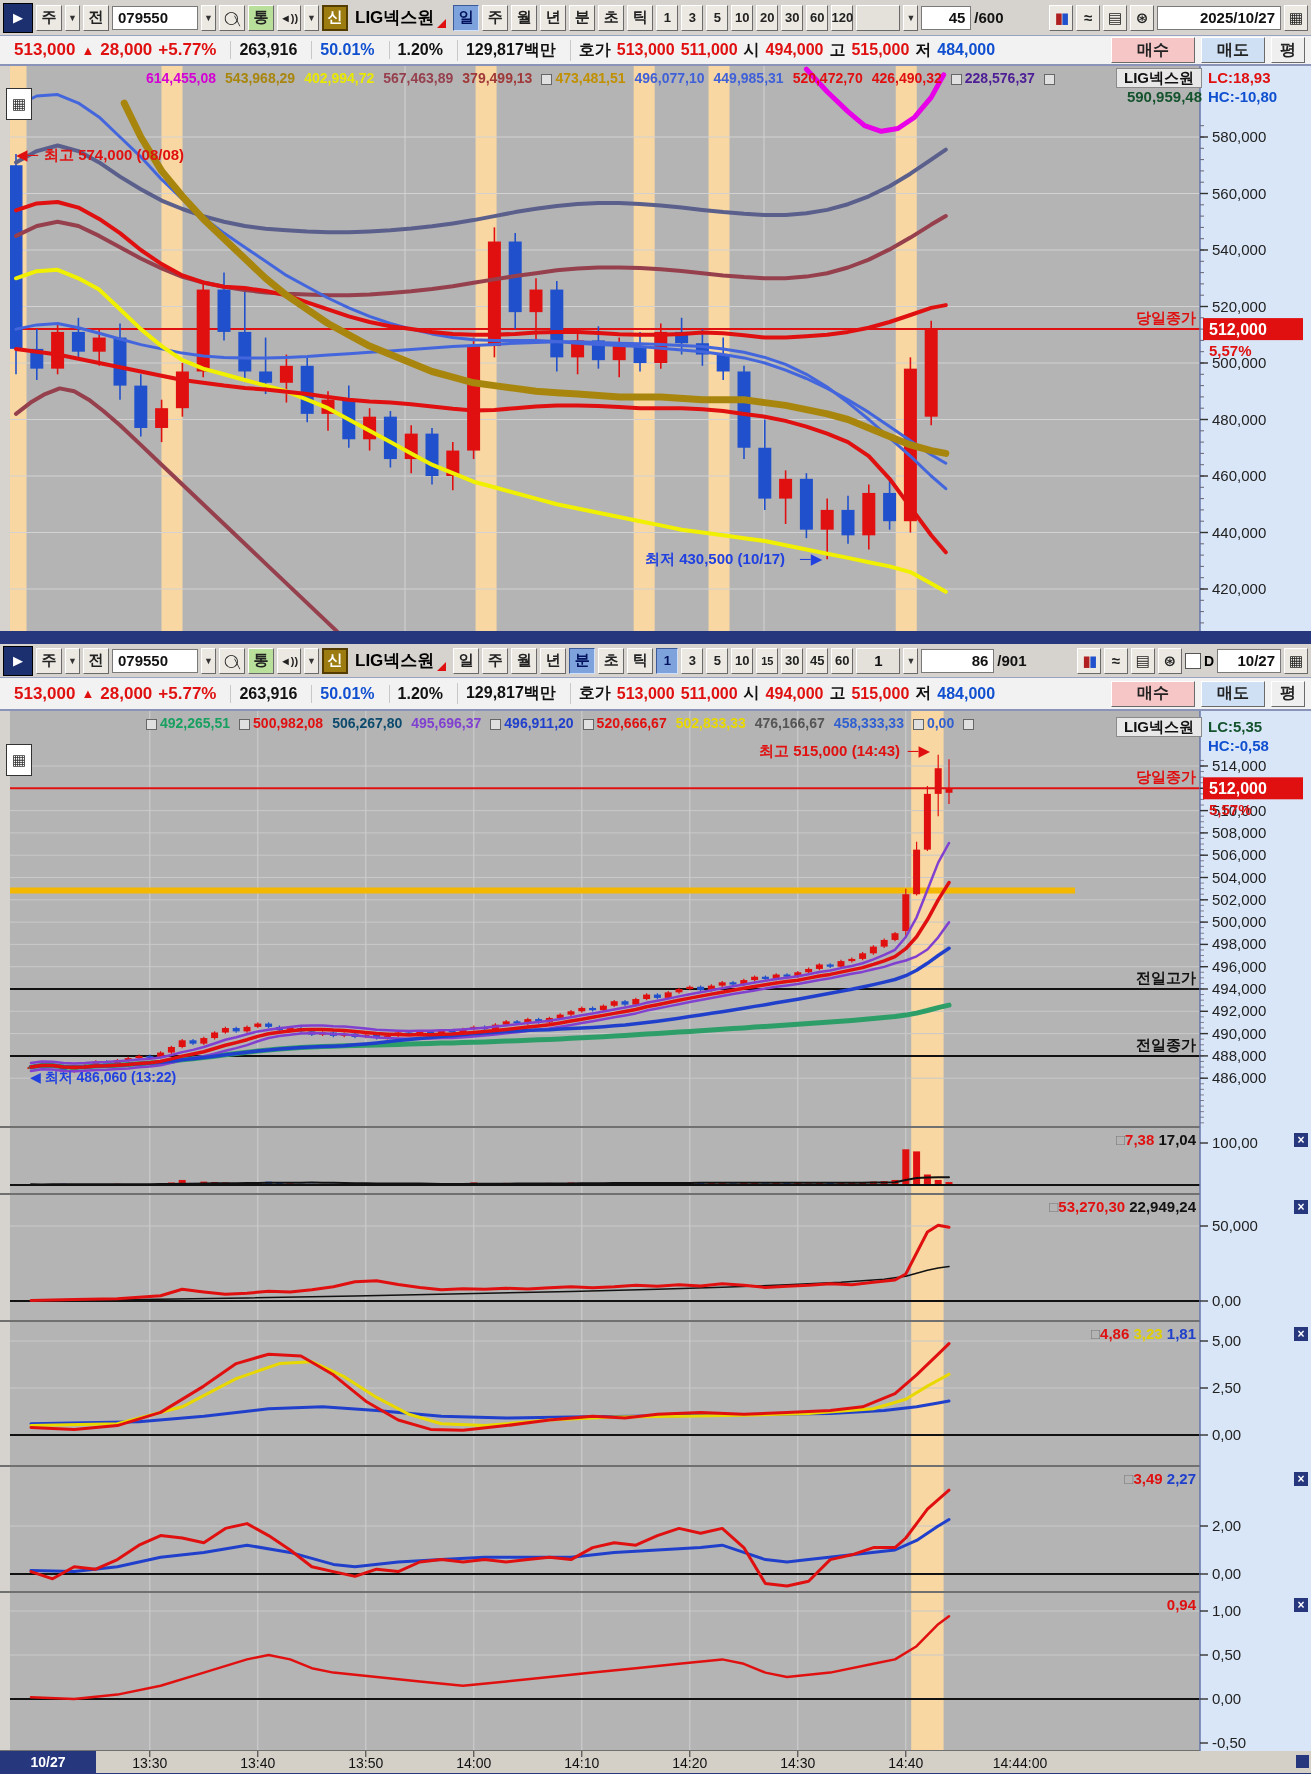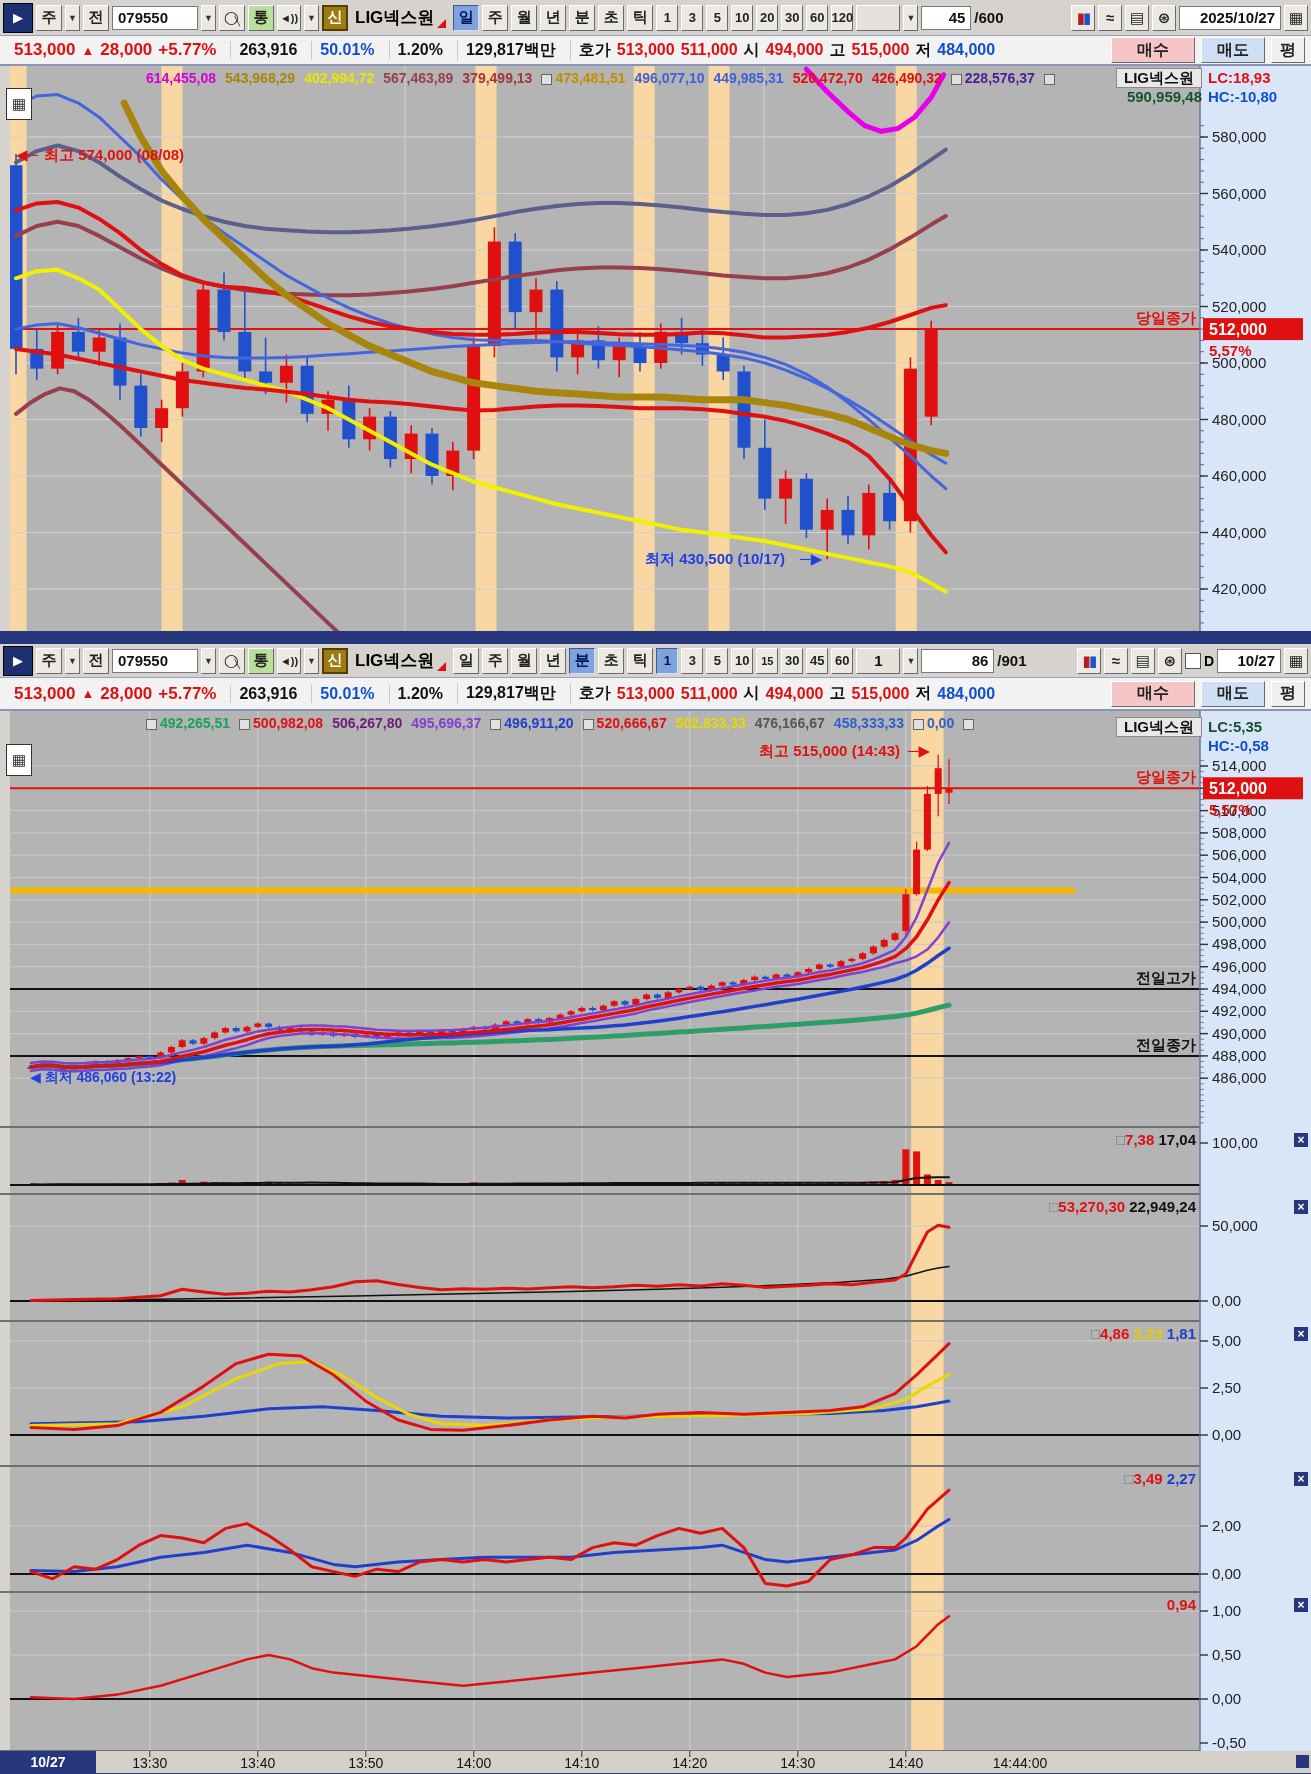--- a/index.html
+++ b/index.html
@@ -77,21 +77,21 @@
         <span class="tbtn w22 " style="font-size:13px">120</span>
         <span class="tbtn" style="width:44px;background:#e4e1da;color:#aaa"></span>
         <span class="tbtn w17">▼</span>
         <span class="inputbox" style="width:50px;justify-content:flex-end">45</span>
         <span style="font-size:15px;font-weight:bold;color:#111">/600</span>
         <span class="right">
           <span class="tbtn w24" style="letter-spacing:-2px;color:#b02020">▮<span style="color:#2050cc">▮</span></span>
           <span class="tbtn w24">≈</span>
           <span class="tbtn w24">▤</span>
           <span class="tbtn w24">⊛</span>
-          <span class="inputbox" style="width:102px;justify-content:flex-end">2025/10/27</span>
+          <span class="inputbox" style="width:124px;justify-content:flex-end">2025/10/27</span>
           <span class="tbtn w24">▦</span>
         </span>
       </div>
   <div class="pricebar">
     <span class="cell first">
       <span class="red lg">513,000</span>
       <span class="red up">▲</span>
       <span class="red lg">28,000</span>
       <span class="red lg">+5.77%</span>
     </span>
@@ -928,21 +928,21 @@
             <text x="797.8000000000001" y="1057" fill="#111" font-size="14" text-anchor="middle" font-weight="normal" font-family="&quot;Liberation Sans&quot;,&quot;DejaVu Sans&quot;,sans-serif">14:30</text>
             <line x1="905.8000000000001" y1="1040" x2="905.8000000000001" y2="1046" stroke="#333" stroke-width="1"></line>
             <text x="905.8000000000001" y="1057" fill="#111" font-size="14" text-anchor="middle" font-weight="normal" font-family="&quot;Liberation Sans&quot;,&quot;DejaVu Sans&quot;,sans-serif">14:40</text>
             <text x="1020" y="1057" fill="#111" font-size="14" text-anchor="middle" font-weight="normal" font-family="&quot;Liberation Sans&quot;,&quot;DejaVu Sans&quot;,sans-serif">14:44:00</text>
           </g>
           <rect x="1296" y="1044" width="13" height="13" fill="#26377e"></rect>
         </svg>
     <div class="legendrow" id="lg2" style="top:4px">
           <span style="color:#18a060"><span class="lgbox"></span>492,265,51</span>
           <span style="color:#e01010"><span class="lgbox"></span>500,982,08</span>
-          <span style="color:#701a75">506,267,80</span>
+          <span style="color:#0c4a6e">506,267,80</span>
           <span style="color:#8040d0">495,696,37</span>
           <span style="color:#2040cc"><span class="lgbox"></span>496,911,20</span>
           <span style="color:#e01010"><span class="lgbox"></span>520,666,67</span>
           <span style="color:#e8d800">502,833,33</span>
           <span style="color:#555555">476,166,67</span>
           <span style="color:#3060d0">458,333,33</span>
           <span style="color:#3060d0"><span class="lgbox"></span>0,00</span>
           <span style="color:#777"><span class="lgbox"></span></span>
         </div>
     <div class="lchc" id="lh2" style="left:1072px;top:6px">

